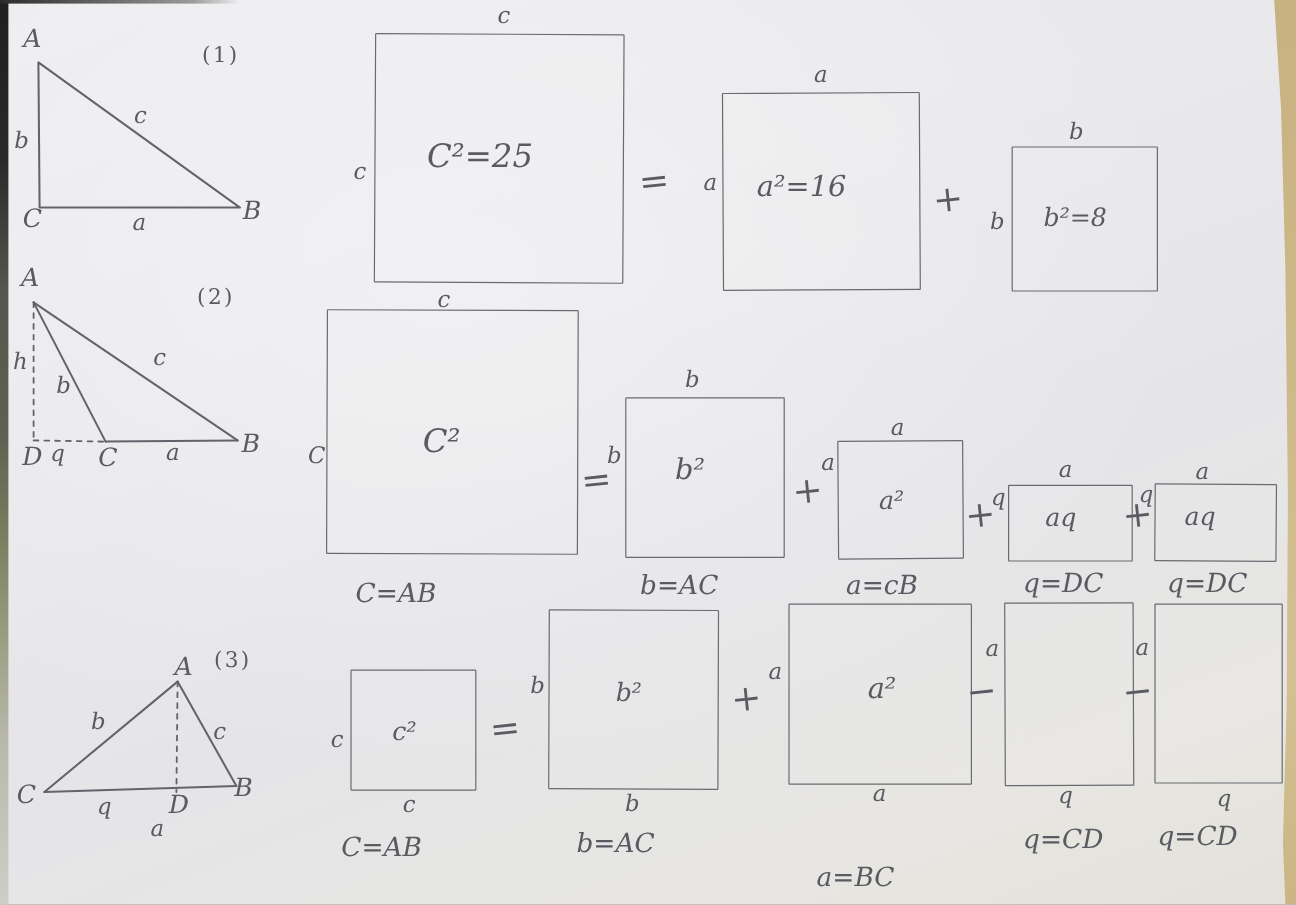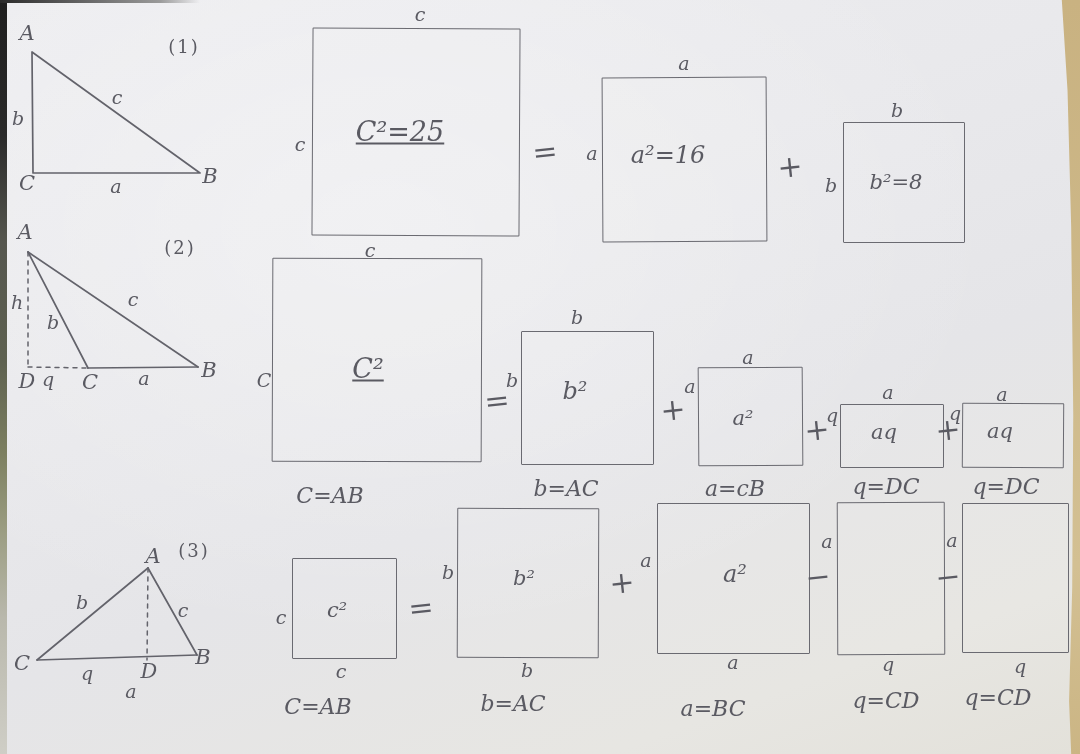--- a/index.html
+++ b/index.html
@@ -13,21 +13,21 @@
   .edge-left{position:absolute;left:0;top:0;width:7px;height:754px;
     background:linear-gradient(#1f1f1f 0%,#2a2a2a 18%,#55564e 32%,#5e6150 48%,#7c7f60 60%,#9a9c80 70%,#b9b8ac 82%,#cfcec6 100%);}
   .edge-top{position:absolute;left:0;top:0;width:200px;height:3px;background:linear-gradient(90deg,#2b2b2b,#9a9a9a 80%,rgba(0,0,0,0));}
   .edge-table{position:absolute;right:0;top:0;width:26px;height:754px;background:linear-gradient(#c9b281,#cdb888 40%,#d3c093 75%,#cbb584);
     clip-path:polygon(100% 0,30% 0,52% 12%,66% 30%,74% 55%,70% 78%,58% 93%,66% 100%,100% 100%);}
   .lbl{position:absolute;transform:translate(-50%,-50%);font-style:italic;font-size:19px;line-height:1;white-space:nowrap;}
   .vx{font-size:21px;}
   .idx{font-style:normal;font-size:18px;letter-spacing:2px;}
   .op{font-style:normal;font-size:30px;transform:translate(-50%,-50%) rotate(-6deg);}
   .cap{font-size:22px;}
-  .c-xl{font-size:27px;text-decoration:underline;}
+  .c-xl{font-size:27px;}
   .c-lg{font-size:24px;}
   .c-md{font-size:21px;}
   .box{position:absolute;border:1.6px solid #6a6a71;border-radius:1px;background:rgba(255,255,255,.06);}
   svg.tri{position:absolute;overflow:visible;}
   svg.tri path{fill:none;stroke:#63636b;stroke-width:1.7;stroke-linecap:round;stroke-linejoin:round;}
   svg.tri path.dash{stroke-dasharray:4 5;stroke-width:1.5;}
 </style>
 </head>
 <body>
 
@@ -152,21 +152,21 @@
   <span class="lbl c-md" style="left:524px;top:578px">b²</span>
   <span class="lbl" style="left:527px;top:670px">b</span>
   <span class="lbl cap" style="left:513px;top:704px">b=AC</span>
 
   <span class="lbl op" style="left:622px;top:583px">+</span>
 
   <div class="box" style="left:657px;top:503px;width:151px;height:149px"></div>
   <span class="lbl" style="left:646px;top:560px">a</span>
   <span class="lbl c-lg" style="left:735px;top:574px">a²</span>
   <span class="lbl" style="left:733px;top:662px">a</span>
-  <span class="lbl cap" style="left:713px;top:709px">a=BC</span>
+  <span class="lbl cap" style="left:713px;top:732px">a=BC</span>
 
   <span class="lbl op" style="left:818px;top:577px">−</span>
 
   <div class="box" style="left:837px;top:502px;width:106px;height:151px;transform:rotate(-.2deg)"></div>
   <span class="lbl" style="left:827px;top:541px">a</span>
   <span class="lbl" style="left:888px;top:664px">q</span>
   <span class="lbl cap" style="left:886px;top:701px">q=CD</span>
 
   <span class="lbl op" style="left:948px;top:577px">−</span>
 

